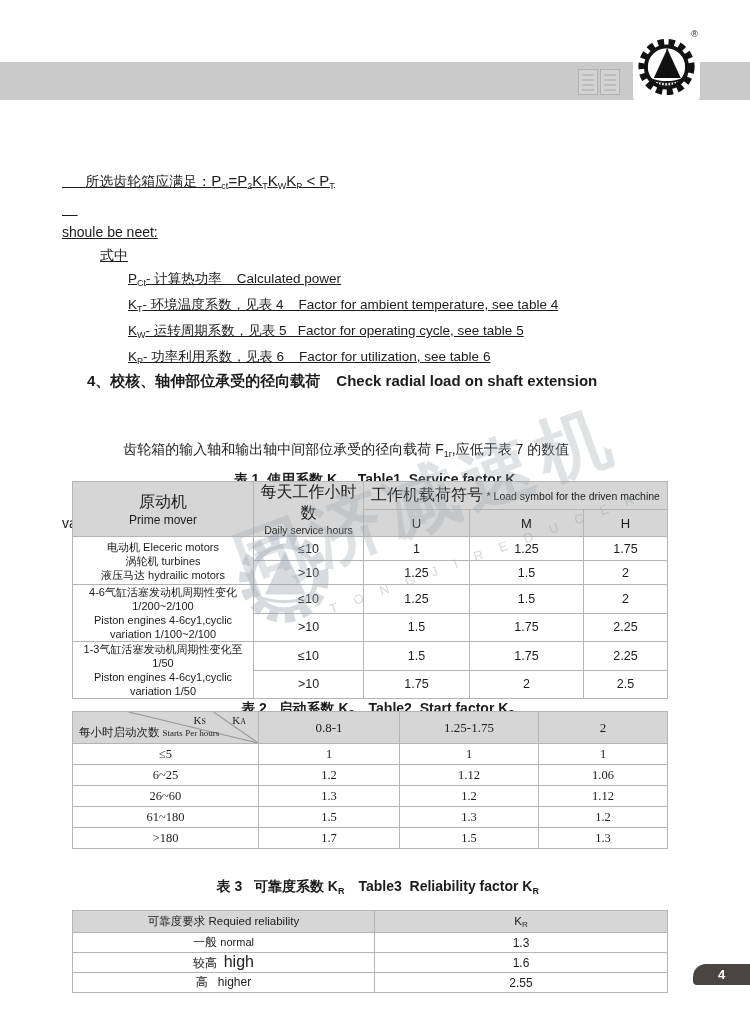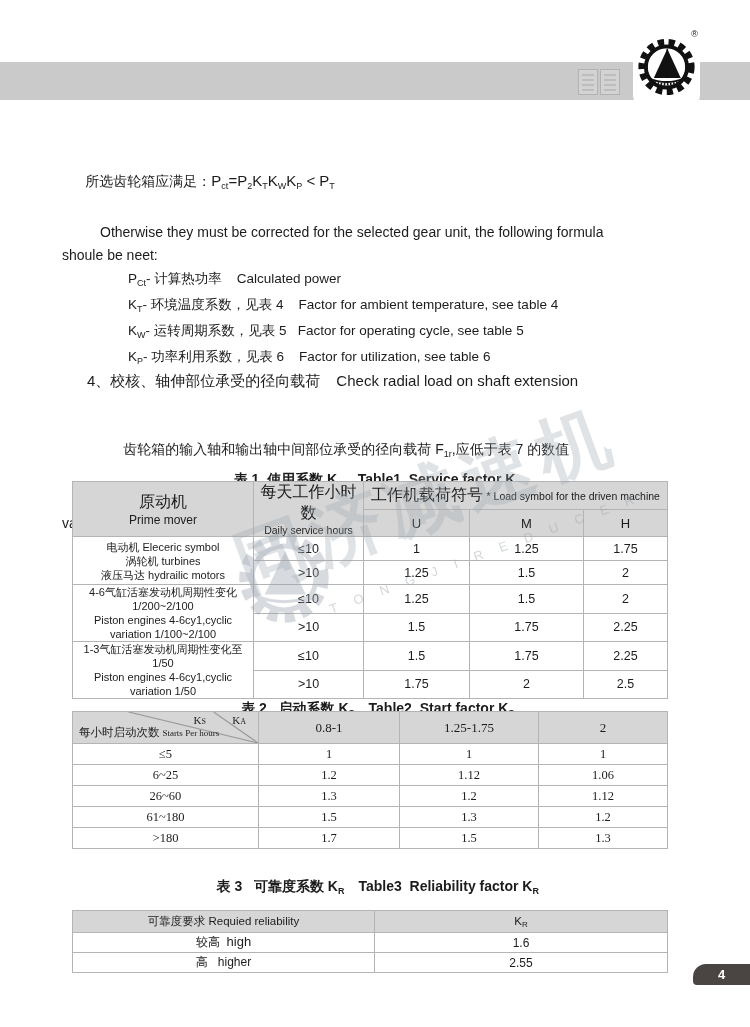--- a/index.html
+++ b/index.html
@@ -25,30 +25,30 @@
     color:rgba(158,168,178,0.32); transform:rotate(-20deg); transform-origin:left center;
     white-space:nowrap; pointer-events:none; z-index:5;
   }
   .wm-letters {
     position:absolute; left:330px; top:602px; font-size:13px; letter-spacing:7px;
     color:rgba(158,168,178,0.45); transform:rotate(-20deg); transform-origin:left center;
     white-space:nowrap; pointer-events:none; z-index:5;
   }
   .wm-gear { position:absolute; left:238px; top:532px; pointer-events:none; z-index:5; opacity:0.4; }
   
-  .intro { position:absolute; left:0; top:146px; width:668px; font-size:14px; line-height:23px; }
+  .intro { position:absolute; left:0; top:146px; width:668px; font-size:14px; line-height:23px;text-decoration:underline; }
   .ln { white-space:pre-wrap; }
   .m62 { margin-left:62px; }
   .m100 { margin-left:100px; }
   .formula { font-size:15px; }
   sub.s { font-size:9px; vertical-align:-3px; letter-spacing:0; }
   .defs { margin-left:128px; font-size:13.5px; line-height:22px; margin-top:1px; }
   
   .section4 { position:absolute; left:0; top:346px; width:750px; line-height:23px; }
-  .sec-head { margin-left:62px; font-size:15px; font-weight:normal; white-space:pre-wrap; }
+  .sec-head { margin-left:62px; font-size:15px; font-weight:bold; white-space:pre-wrap; }
   .sec-head .en { margin-left:16px; }
   .sec-body { font-size:14px; }
   
   .tbl-title { position:absolute; left:72px; width:596px; text-align:center; font-size:14px; font-weight:bold; white-space:pre-wrap; }
   .tbl-title .en { margin-left:14px;margin-top:40px; }
   .t { position:absolute; left:72px; width:596px; border-collapse:collapse; table-layout:fixed; font-size:12.5px; }
   .t th, .t td { border:1px solid #b4b4b4; text-align:center; vertical-align:middle; padding:0; font-weight:normal; color:#1c1c1c; }
   .t thead th { background:#d6d6d6; }
   .zh12 { font-size:16px; }
   .en10 { font-size:10.5px; }
@@ -123,22 +123,22 @@
     <circle cx="36" cy="36" r="30" fill="none" stroke="#9ca6b0" stroke-width="10" stroke-dasharray="7.5 5.5"></circle>
     <circle cx="36" cy="36" r="25" fill="none" stroke="#9ca6b0" stroke-width="4"></circle>
     <path d="M37 15 L53 49 L21 49 Z" fill="#9ca6b0"></path>
     <path d="M14 50 Q36 59 58 50" stroke="#9ca6b0" stroke-width="2.5" fill="none"></path>
   </svg>
 
   <div class="intro">
     <div class="ln m62">
       <span>所选齿轮箱应满足：</span><span class="formula"><span>P</span><sub class="s">ct</sub><span>=P</span><sub class="s">2</sub><span>K</span><sub class="s">T</sub><span>K</span><sub class="s">W</sub><span>K</span><sub class="s">P</sub><span> &lt; P</span><sub class="s">T</sub></span>
     </div>
-    <div class="ln m100">Otherwise they must be corrected for the selected gear unit, the following formula</div>
     <div class="ln m62">shoule be neet:</div>
+    <div class="ln m100">式中</div>
     <div class="defs">
       <div class="ln"><span>P</span><sub class="s">Ct</sub><span>- 计算热功率    Calculated power</span></div>
       <div class="ln"><span>K</span><sub class="s">T</sub><span>- 环境温度系数，见表 4    Factor for ambient temperature, see table 4</span></div>
       <div class="ln"><span>K</span><sub class="s">W</sub><span>- 运转周期系数，见表 5   Factor for operating cycle, see table 5</span></div>
       <div class="ln"><span>K</span><sub class="s">P</sub><span>- 功率利用系数，见表 6    Factor for utilization, see table 6</span></div>
     </div>
   </div>
 
   <div class="section4">
     <div class="sec-head">
@@ -179,21 +179,21 @@
       </tr>
       <tr class="r2">
         <th>U</th>
         <th>M</th>
         <th>H</th>
       </tr>
     </thead>
     <tbody>
       <tr>
         <td rowspan="2" class="label-cell">
-          <div>电动机 Eleceric symbol</div>
+          <div>电动机 Eleceric motors</div>
           <div>涡轮机 turbines</div>
           <div>液压马达 hydrailic motors</div>
         </td>
         <td>≤10</td>
         <td>1</td>
         <td>1.25</td>
         <td>1.75</td>
       </tr>
       <tr>
         <td>&gt;10</td>
@@ -313,21 +313,25 @@
         <th>
           <span>可靠度要求</span> <span>Requied reliability</span>
         </th>
         <th>
           <span>K</span><sub class="krsub">R</sub>
         </th>
       </tr>
     </thead>
     <tbody>
       <tr>
-        <td><span>较高</span>&nbsp;&nbsp;<span style="font-size:13px;">high</span></td>
+        <td><span>一般</span> <span style="font-size:11px;">normal</span></td>
+        <td>1.3</td>
+      </tr>
+      <tr>
+        <td><span>较高</span>&nbsp;&nbsp;<span style="font-size:16px;">high</span></td>
         <td>1.6</td>
       </tr>
       <tr>
         <td><span>高</span>&nbsp;&nbsp;&nbsp;<span style="font-size:12px;">higher</span></td>
         <td>2.55</td>
       </tr>
     </tbody>
   </table>
 
   <div class="page-tab">

